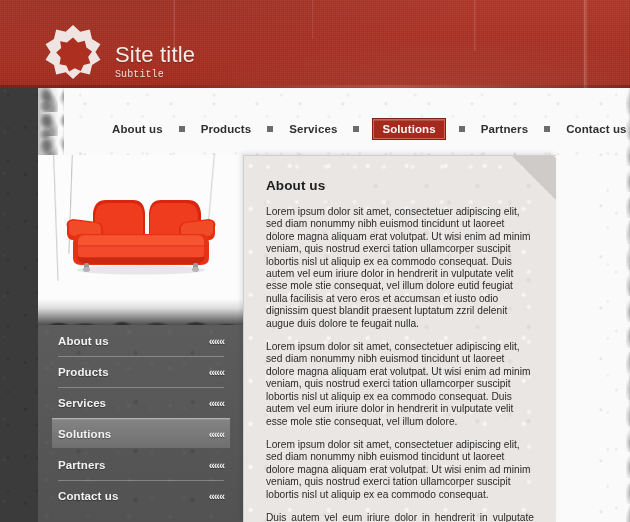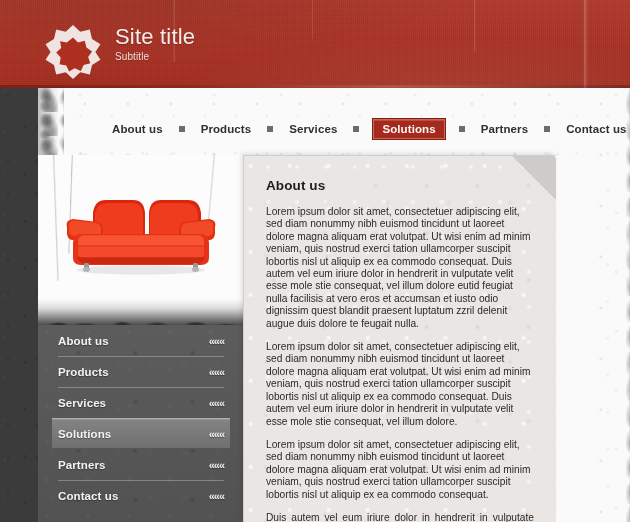--- a/index.html
+++ b/index.html
@@ -66,39 +66,40 @@
   }
   .header-bottom-edge {
     position: absolute; left: 0; bottom: 0; width: 100%; height: 3px;
     background: linear-gradient(90deg,
       rgba(0,0,0,.25) 0%, rgba(0,0,0,.12) 30%, rgba(255,255,255,.12) 62%, rgba(0,0,0,.22) 100%);
   }
 
   .brand {
     position: absolute;
     left: 45px; top: 24px;
-    display: flex; align-items: flex-start; gap: 14px;
+    display: flex; align-items: flex-end; gap: 14px;
   }
   .logo { width: 56px; height: 56px; display: block; }
   .brand-text { padding-top: 2px; }
   .site-title {
     color: #f4ece9;
     font-size: 22px;
     font-weight: 400;
     letter-spacing: .2px;
     line-height: 1;
     text-shadow: 0 1px 1px rgba(0,0,0,.22);
   }
   .site-sub {
     color: #f0dedb;
     font-size: 10px;
     margin-top: 4px;
     letter-spacing: .1px;
     line-height: 1;
     text-shadow: 0 1px 1px rgba(0,0,0,.18);
+    font-family: Liberation Mono, monospace;
   }
 
   
   .body-col {
     position: absolute;
     left: 38px; top: 88px;
     width: 604px; height: 434px;
     background: #fbfafa;
     overflow: hidden;
   }

